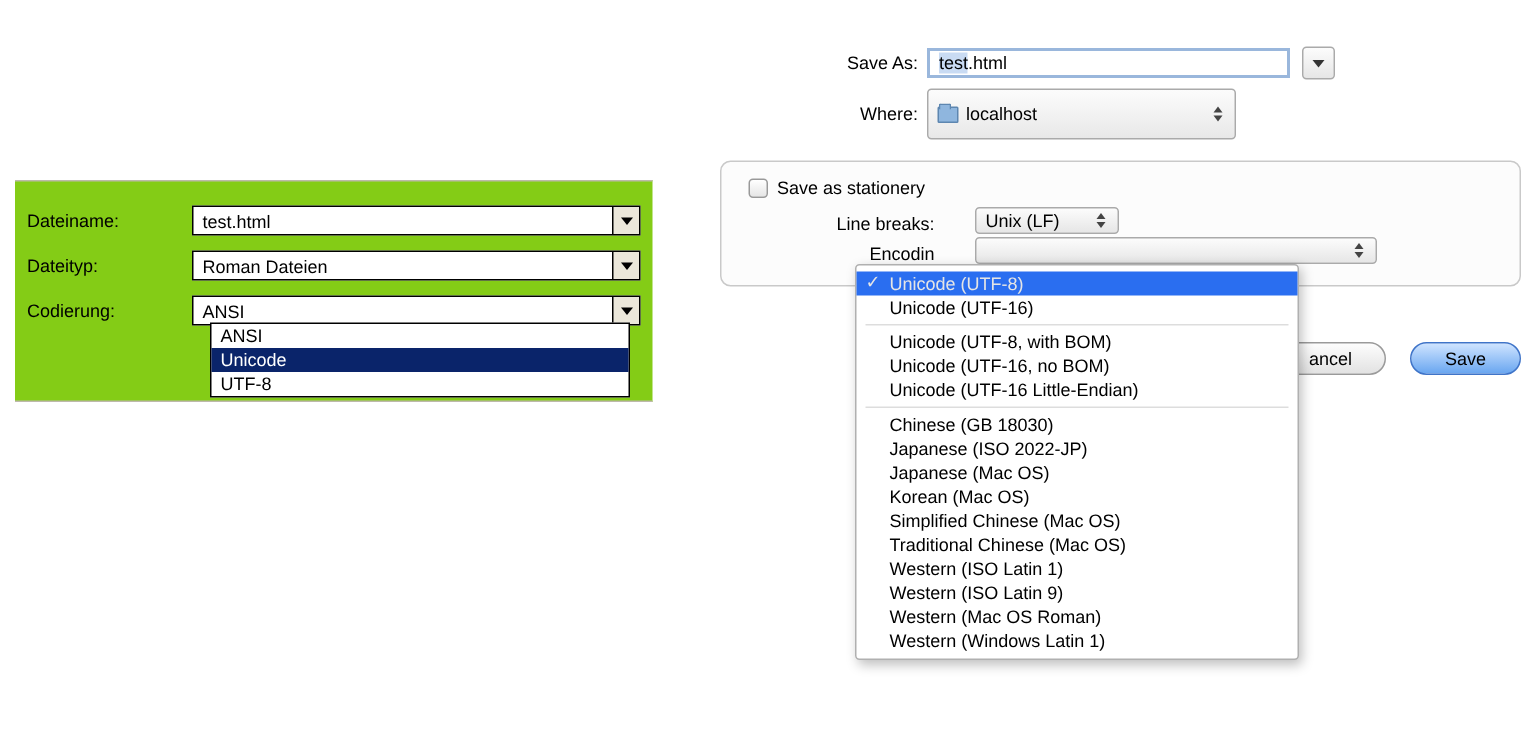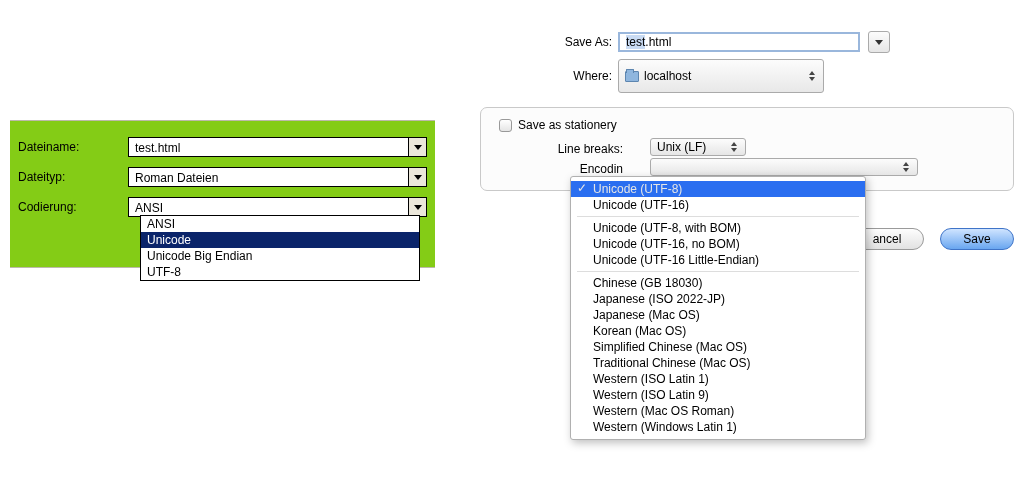--- a/index.html
+++ b/index.html
@@ -262,21 +262,20 @@
   <div class="win-row" style="margin-top:6px;justify-content:space-between;">
     <div class="win-label">Codierung:</div>
     <div class="win-combo">
       <div class="val">ANSI</div>
       <div class="btn"></div>
     </div>
   </div>
   <div class="win-dropdown">
       <div class="item">ANSI</div>
       <div class="item sel">Unicode</div>
-      <div class="item">Unicode Big Endian</div>
       <div class="item">UTF-8</div>
     </div>
 </div>
 
 <div class="mac-bg">
   <div class="mac-form">
 
     <div class="mac-row">
       <div class="mac-lbl-r">Save As:</div>
       <div class="mac-text">

